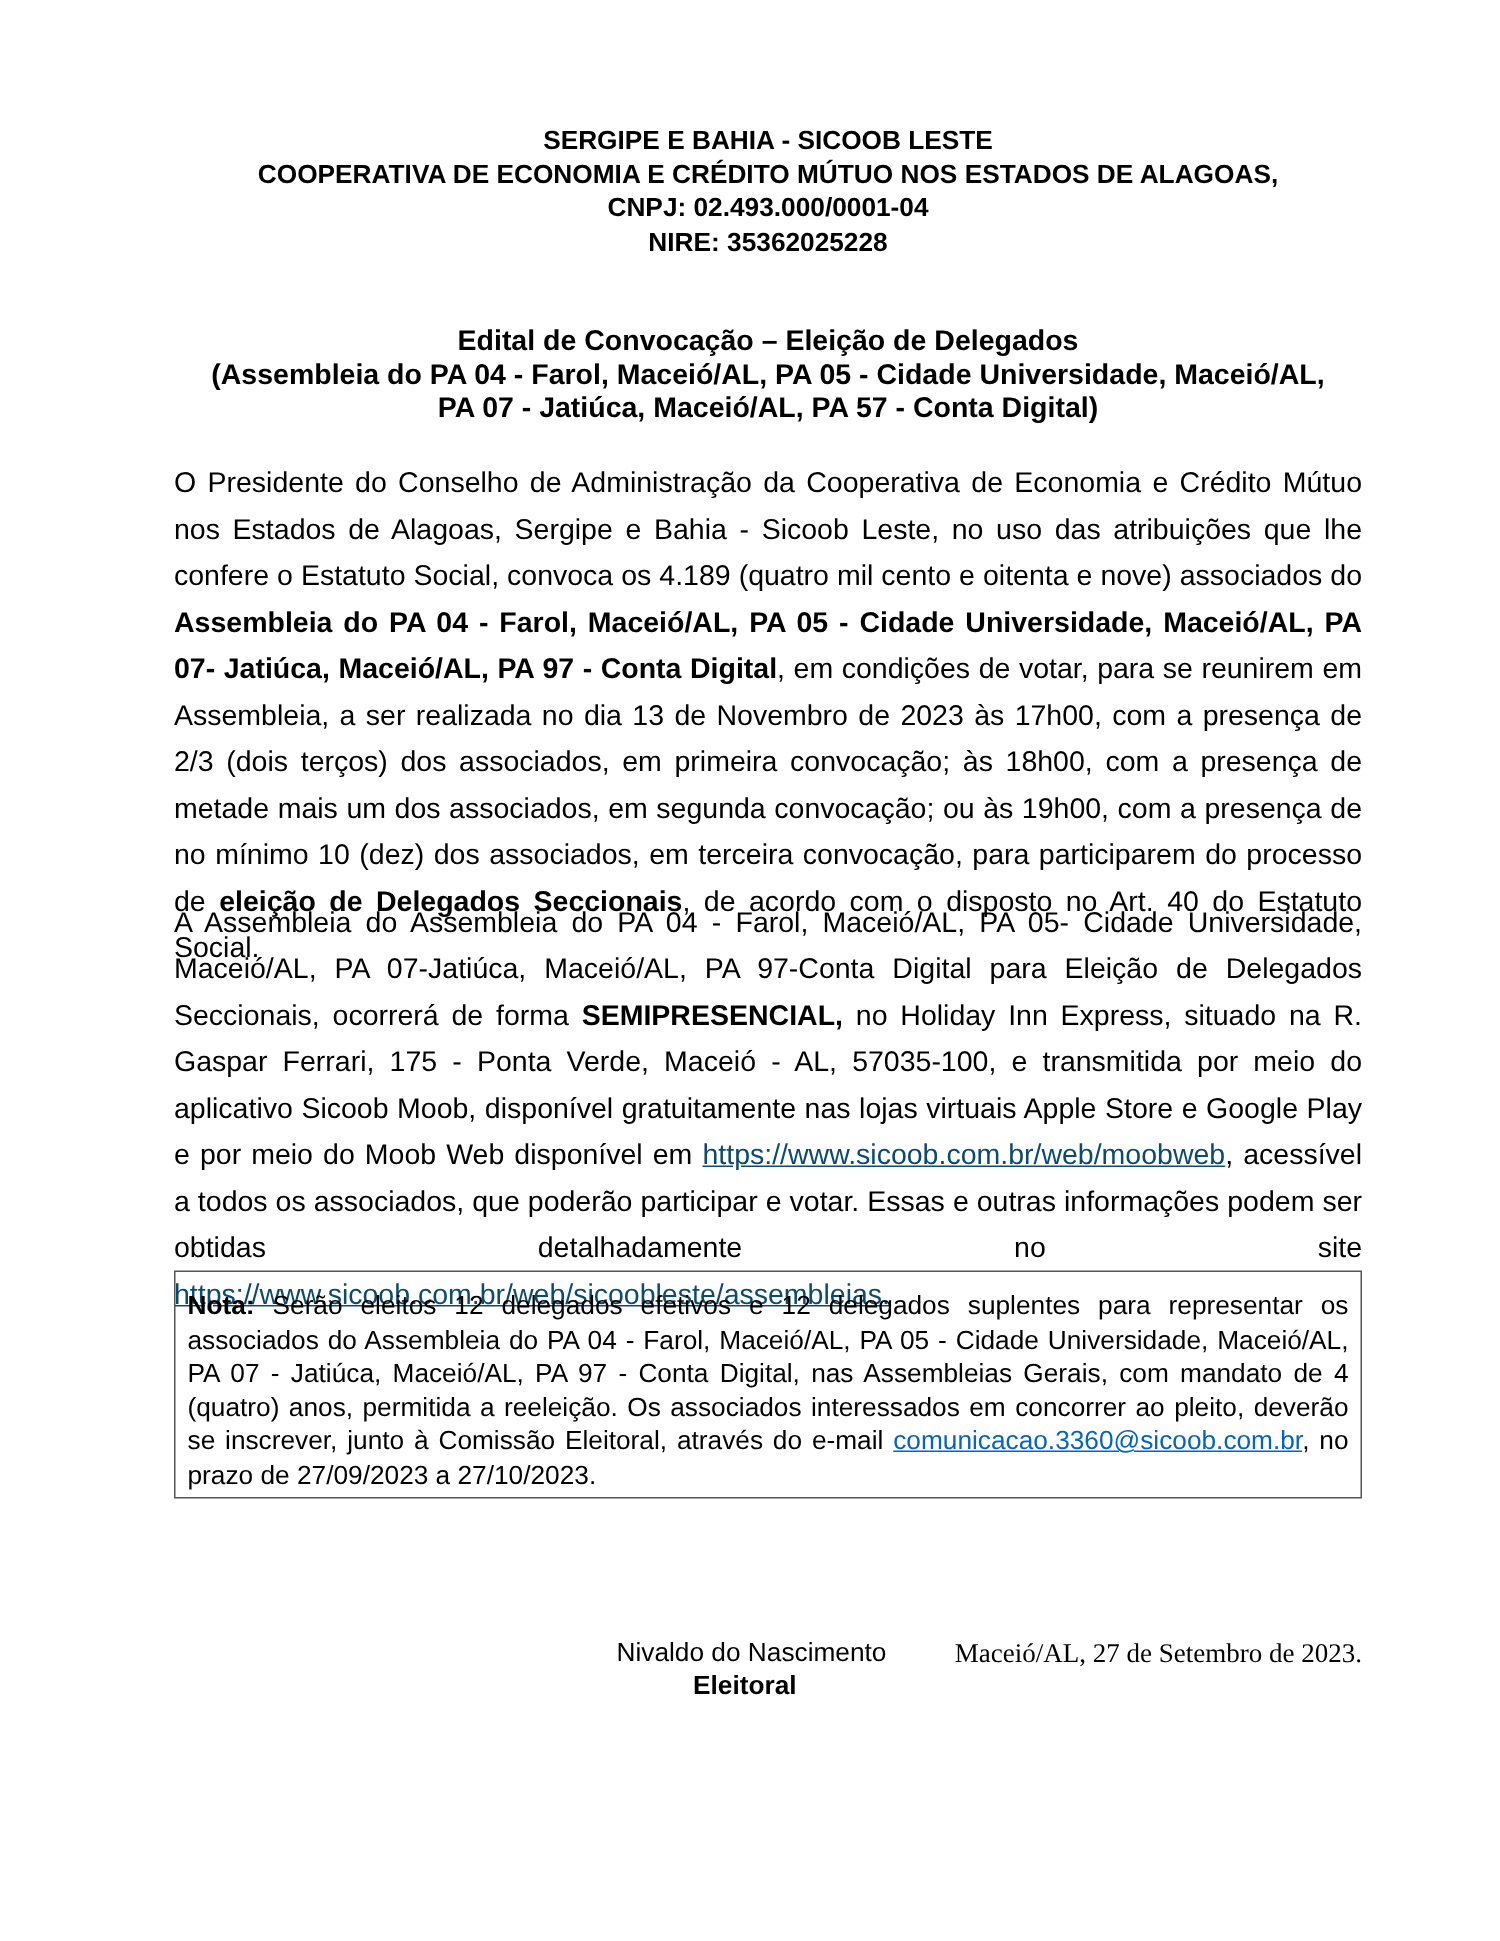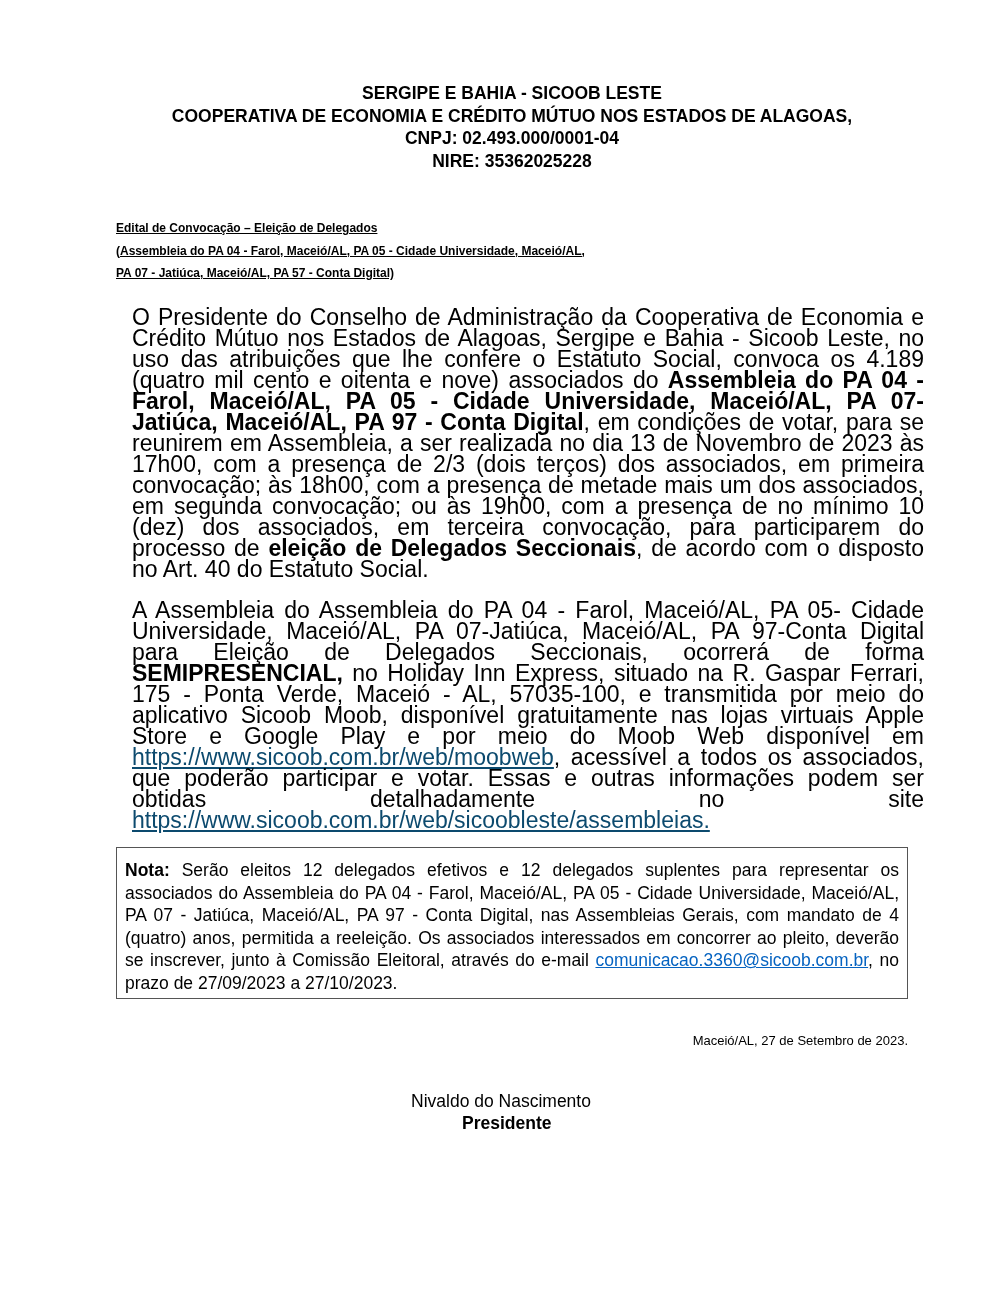--- a/index.html
+++ b/index.html
@@ -1,27 +1,27 @@
 <!DOCTYPE html>
 <html><head>
 <meta charset="utf-8">
 <style>
   html, body { margin: 0; padding: 0; background: #ffffff; }
   body { width: 1000px; height: 1294px; position: relative; font-family: "Liberation Sans", sans-serif; color: #000; }
   .page { position: absolute; left: 116px; top: 0; width: 792px; }
   .header { position: absolute; top: 82px; left: 0; width: 792px; text-align: center; font-weight: bold; font-size: 17.5px; line-height: 22.5px; }
-  .title { position: absolute; top: 217px; left: 0; width: 792px; font-weight: bold; font-size: 12px; line-height: 22.5px; text-decoration: underline; }
-  .para { position: absolute; left: 0; width: 792px; text-align: justify; font-size: 23px; line-height: 21px; margin-left: 16px; }
+  .title { position: absolute; top: 217px; left: 0; width: 792px; text-align: center; font-weight: bold; font-size: 19px; line-height: 22.5px; }
+  .para { position: absolute; left: 0; width: 792px; text-align: justify; font-size: 19px; line-height: 31px; }
   .p1 { top: 307px; }
   .p2 { top: 600px; }
   .last-line-justify { text-align-last: justify; }
   a { color: #0c4a6e; text-decoration: underline; }
   a.email { color: #0563c1; }
   .note { position: absolute; top: 847px; left: 0; width: 792px; box-sizing: border-box; border: 1px solid #555; padding: 11px 8px 3px 8px; font-size: 17.5px; line-height: 22.6px; text-align: justify; }
-  .date { position: absolute; top: 1030px; right: 0; font-size: 13px; line-height: 22px; }
+  .date { position: absolute; top: 1091px; right: 0; font-size: 18px; line-height: 22px; font-family: Liberation Serif, serif; }
   .sig { position: absolute; top: 1090px; left: 295px; width: 200px; font-size: 17.5px; line-height: 22px; }
   .sig .name { display: block; }
   .sig .role { display: block; font-weight: bold; padding-left: 51px; }
 </style>
 </head>
 <body>
 
 <div class="page">
 
   <div class="header">
@@ -43,16 +43,16 @@
     <div class="last-line-justify"><span>A Assembleia do Assembleia do PA 04 - Farol, Maceió/AL, PA 05- Cidade Universidade, Maceió/AL, PA 07-Jatiúca, Maceió/AL, PA 97-Conta Digital para Eleição de Delegados Seccionais, ocorrerá de forma </span><b>SEMIPRESENCIAL,</b><span> no Holiday Inn Express, situado na R. Gaspar Ferrari, 175 - Ponta Verde, Maceió - AL, 57035-100, e transmitida por meio do aplicativo Sicoob Moob, disponível gratuitamente nas lojas virtuais Apple Store e Google Play e por meio do Moob Web disponível em </span><a href="#">https://www.sicoob.com.br/web/moobweb</a><span>, acessível a todos os associados, que poderão participar e votar. Essas e outras informações podem ser obtidas detalhadamente no site</span></div>
     <div><a href="#">https://www.sicoob.com.br/web/sicoobleste/assembleias.</a></div>
   </div>
 
   <div class="note"><b>Nota:</b><span>  Serão eleitos 12 delegados efetivos e 12 delegados suplentes para representar os associados do Assembleia do PA 04 - Farol, Maceió/AL, PA 05 - Cidade Universidade, Maceió/AL, PA 07 - Jatiúca, Maceió/AL, PA 97 - Conta Digital, nas Assembleias Gerais, com mandato de 4 (quatro) anos, permitida a reeleição. Os associados interessados em concorrer ao pleito, deverão se inscrever, junto à Comissão Eleitoral, através do e-mail </span><a href="#" class="email">comunicacao.3360@sicoob.com.br</a><span>, no prazo de 27/09/2023 a 27/10/2023.</span></div>
 
   <div class="date">Maceió/AL, 27 de Setembro de 2023.</div>
 
   <div class="sig">
     <span class="name">Nivaldo do Nascimento</span>
-    <span class="role">Presidente</span>
+    <span class="role">Eleitoral</span>
   </div>
 
 </div>
 
 </body></html>

